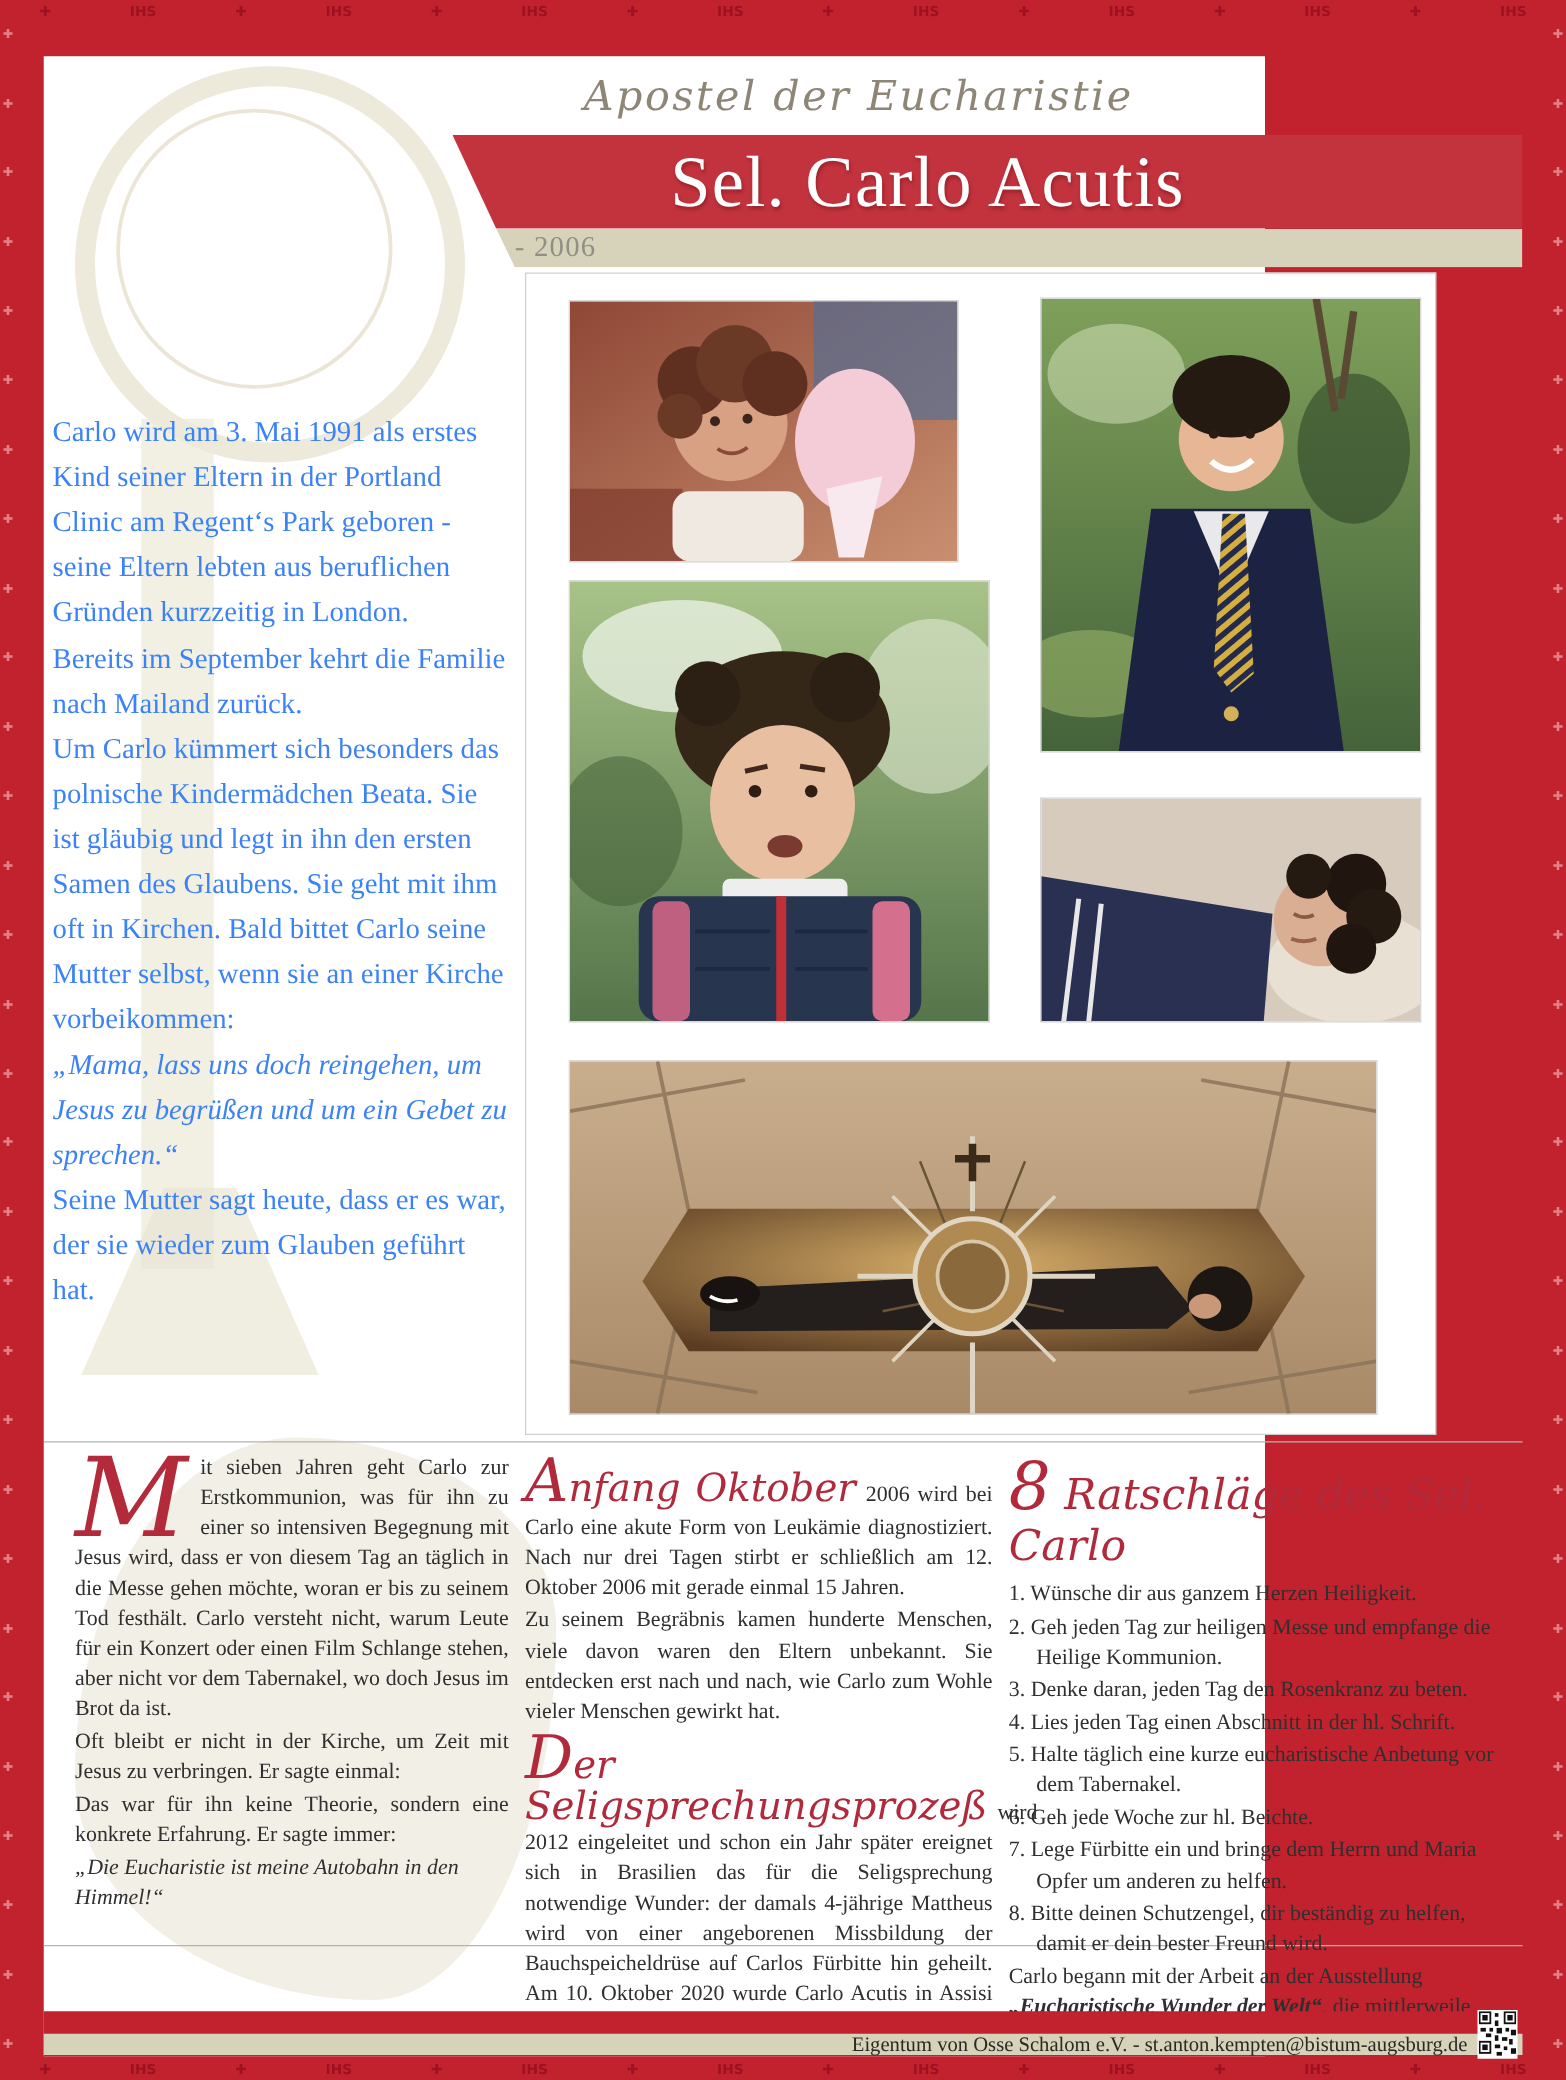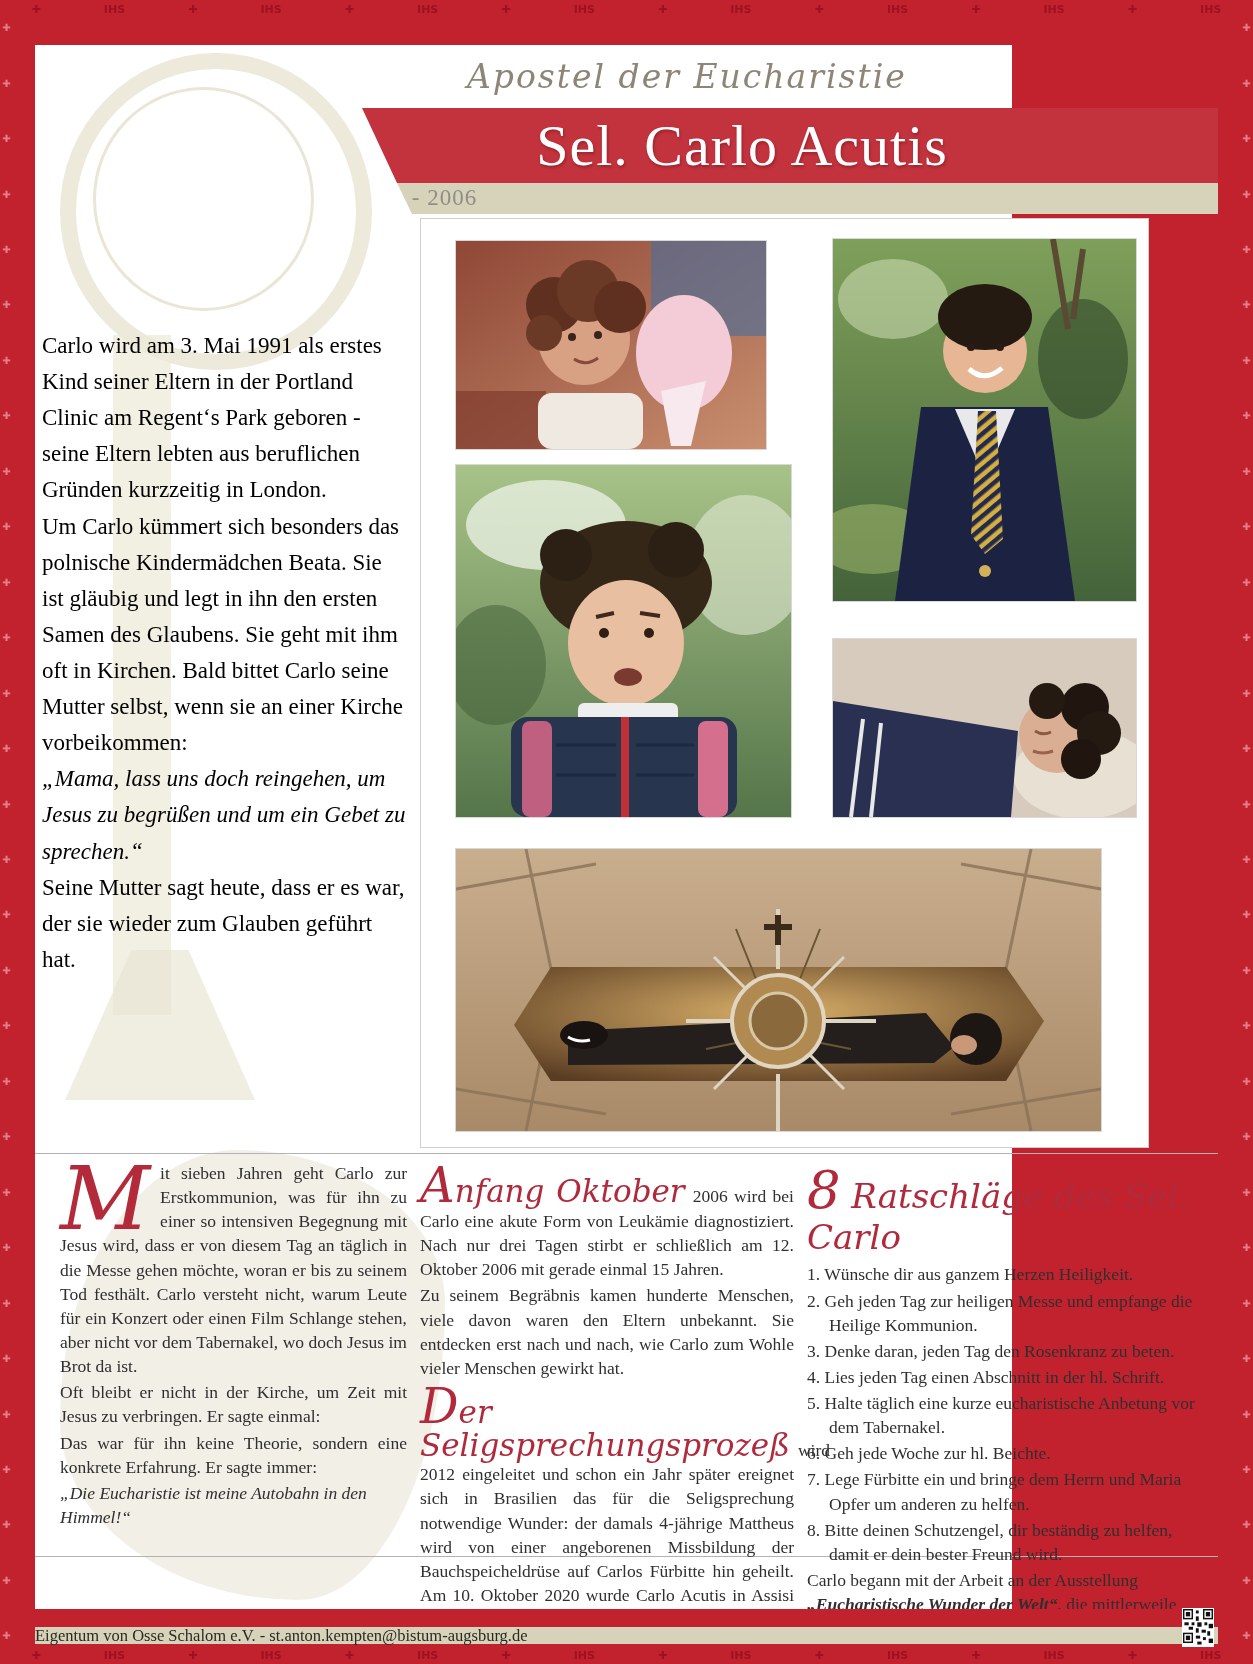--- a/index.html
+++ b/index.html
@@ -28,21 +28,21 @@
   .subtitle{position:absolute;left:432px;top:12px;font-style:italic;font-family:"DejaVu Serif",serif;
             font-size:33px;color:#8d8575;letter-spacing:2px;}
   .banner{position:absolute;left:305px;top:63px;width:878px;height:75px;background:#c2333e;
           clip-path:polygon(22px 0,100% 0,100% 100%,57px 100%);}
   .banner .title{display:block;text-align:center;padding-right:74px;line-height:75px;
           font-size:58px;color:#ffffff;letter-spacing:1px;text-shadow:1px 2px 3px rgba(80,0,0,.35);}
   .years-band{position:absolute;left:320px;top:138px;width:863px;height:31px;background:#d7d2ba;
           clip-path:polygon(42px 0,100% 0,100% 100%,57px 100%);}
   .years-band .years{display:block;line-height:30px;font-size:23px;color:#8f8f85;letter-spacing:1px;}
   
-  .bio{position:absolute;left:7px;top:283px;width:366px;font-size:23px;line-height:1.57;color:#000000;font-family:Liberation Serif, serif;}
+  .bio{position:absolute;left:7px;top:283px;width:366px;font-size:23px;line-height:1.57;color:#3b82f6;font-family:Liberation Serif, serif;}
   .bio p{margin:0;}
   .bio .quote{font-style:italic;}
   
   .panel{position:absolute;left:385px;top:173px;width:727px;height:928px;background:#fff;border:1px solid #cfcfcf;}
   .photo{position:absolute;border:1px solid #d8d8d8;background:#eee;overflow:hidden;}
   .photo svg{display:block;width:100%;height:100%;}
   .ph1{left:34px;top:21px;width:310px;height:208px;}
   .ph2{left:411px;top:19px;width:303px;height:362px;}
   .ph3{left:34px;top:245px;width:335px;height:352px;}
   .ph4{left:411px;top:419px;width:303px;height:178px;}
@@ -62,21 +62,21 @@
   .h-run{font-size:31px;line-height:1;margin-right:8px;}
   .init{font-size:1.55em;}
   .col3 .heading{font-size:34px;line-height:1.1;margin:0 0 6px 0;}
   .advice-item{padding-left:22px;text-indent:-22px;margin:0;}
   .closing{margin-top:24px;}
   .emph{font-weight:bold;font-style:italic;}
   .iquote{font-style:italic;}
   
   .footer-red{position:absolute;left:0;top:1564px;width:1183px;height:36px;background:#c2222e;}
   .footer-beige{position:absolute;left:0;top:18px;width:1183px;height:17px;background:#d7d2ba;}
-  .attribution{display:block;padding-right:60px;line-height:17px;font-size:16.5px;color:#2b2a22;}
+  .attribution{display:block;text-align:right;padding-right:44px;line-height:17px;font-size:16.5px;color:#2b2a22;}
   .qr{position:absolute;right:4px;top:-1px;width:30px;height:37px;background:#fff;padding:1px;}
   .qr svg{display:block;width:100%;height:100%;}
 </style>
 </head>
 <body>
 
 <div class="poster">
 
   <div class="bstrip b-top">
       <span>✚</span>
@@ -190,20 +190,21 @@
     <div class="subtitle">Apostel der Eucharistie</div>
     <div class="banner">
       <span class="title">Sel. Carlo Acutis</span>
     </div>
     <div class="years-band">
       <span class="years">1991 - 2006</span>
     </div>
 
     <div class="bio">
       <p>Carlo wird am 3. Mai 1991 als erstes Kind seiner Eltern in der Portland Clinic am Regent‘s Park geboren - seine Eltern lebten aus beruflichen Gründen kurzzeitig in London.</p>
+      <p>Bereits im September kehrt die Familie nach Mailand zurück.</p>
       <p>Um Carlo kümmert sich besonders das polnische Kindermädchen Beata. Sie ist gläubig und legt in ihn den ersten Samen des Glaubens. Sie geht mit ihm oft in Kirchen. Bald bittet Carlo seine Mutter selbst, wenn sie an einer Kirche vorbeikommen:</p>
       <p class="quote">„Mama, lass uns doch reingehen, um Jesus zu begrüßen und um ein Gebet zu sprechen.“</p>
       <p>Seine Mutter sagt heute, dass er es war, der sie wieder zum Glauben geführt hat.</p>
     </div>
 
     <div class="panel">
 
       <div class="photo ph1">
         <svg viewBox="0 0 310 208" preserveAspectRatio="none">
           <defs>

